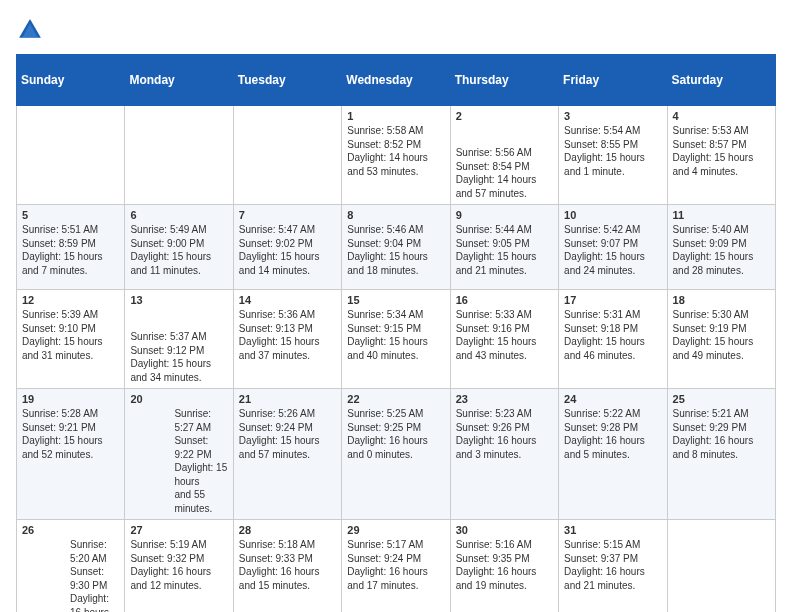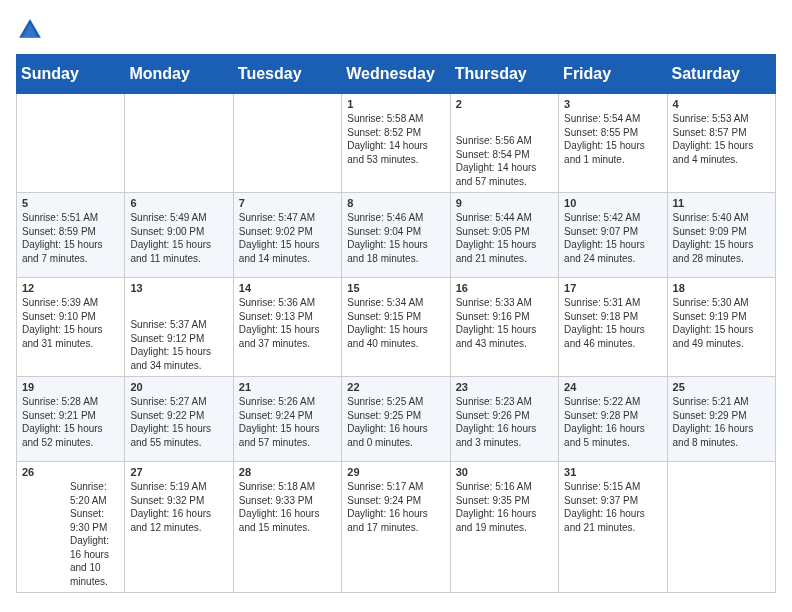--- a/index.html
+++ b/index.html
@@ -48,23 +48,23 @@
       color: #444;
     }
     table {
       width: 100%;
       border-collapse: collapse;
       table-layout: fixed;
     }
     th {
       background: #1a5fb4;
       color: #fff;
-      font-size: 16px;
-      font-weight: bold;
-      padding: 10px 4px;
+      font-size: 12px;
+      font-weight: bold;
+      padding: 18px 4px;
       text-align: left;
       border: 1px solid #1a5fb4;
     }
     td {
       border: 1px solid #ccc;
       vertical-align: top;
       padding: 4px 5px;
       font-size: 10px;
       color: #333;
       min-height: 80px;
@@ -258,21 +258,21 @@
       <tr>
         <td>
           <span class="day-num">19</span>
           <div class="day-info" style="white-space: pre-line;">Sunrise: 5:28 AM
 Sunset: 9:21 PM
 Daylight: 15 hours
 and 52 minutes.</div>
         </td>
         <td>
           <span class="day-num">20</span>
-          <div class="day-info" style="white-space: pre-line;">Sunrise: 5:27 AM
+          <div class="day-info" style="white-space: pre-line; margin-left: 44px;">Sunrise: 5:27 AM
 Sunset: 9:22 PM
 Daylight: 15 hours
 and 55 minutes.</div>
         </td>
         <td>
           <span class="day-num">21</span>
           <div class="day-info" style="white-space: pre-line;">Sunrise: 5:26 AM
 Sunset: 9:24 PM
 Daylight: 15 hours
 and 57 minutes.</div>

